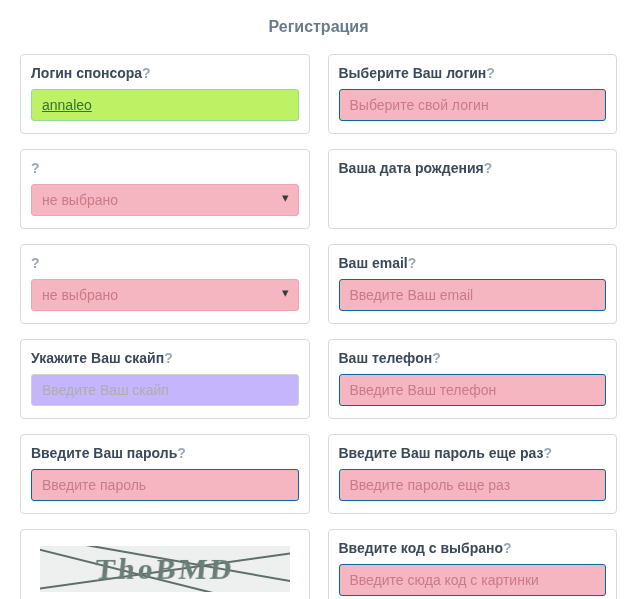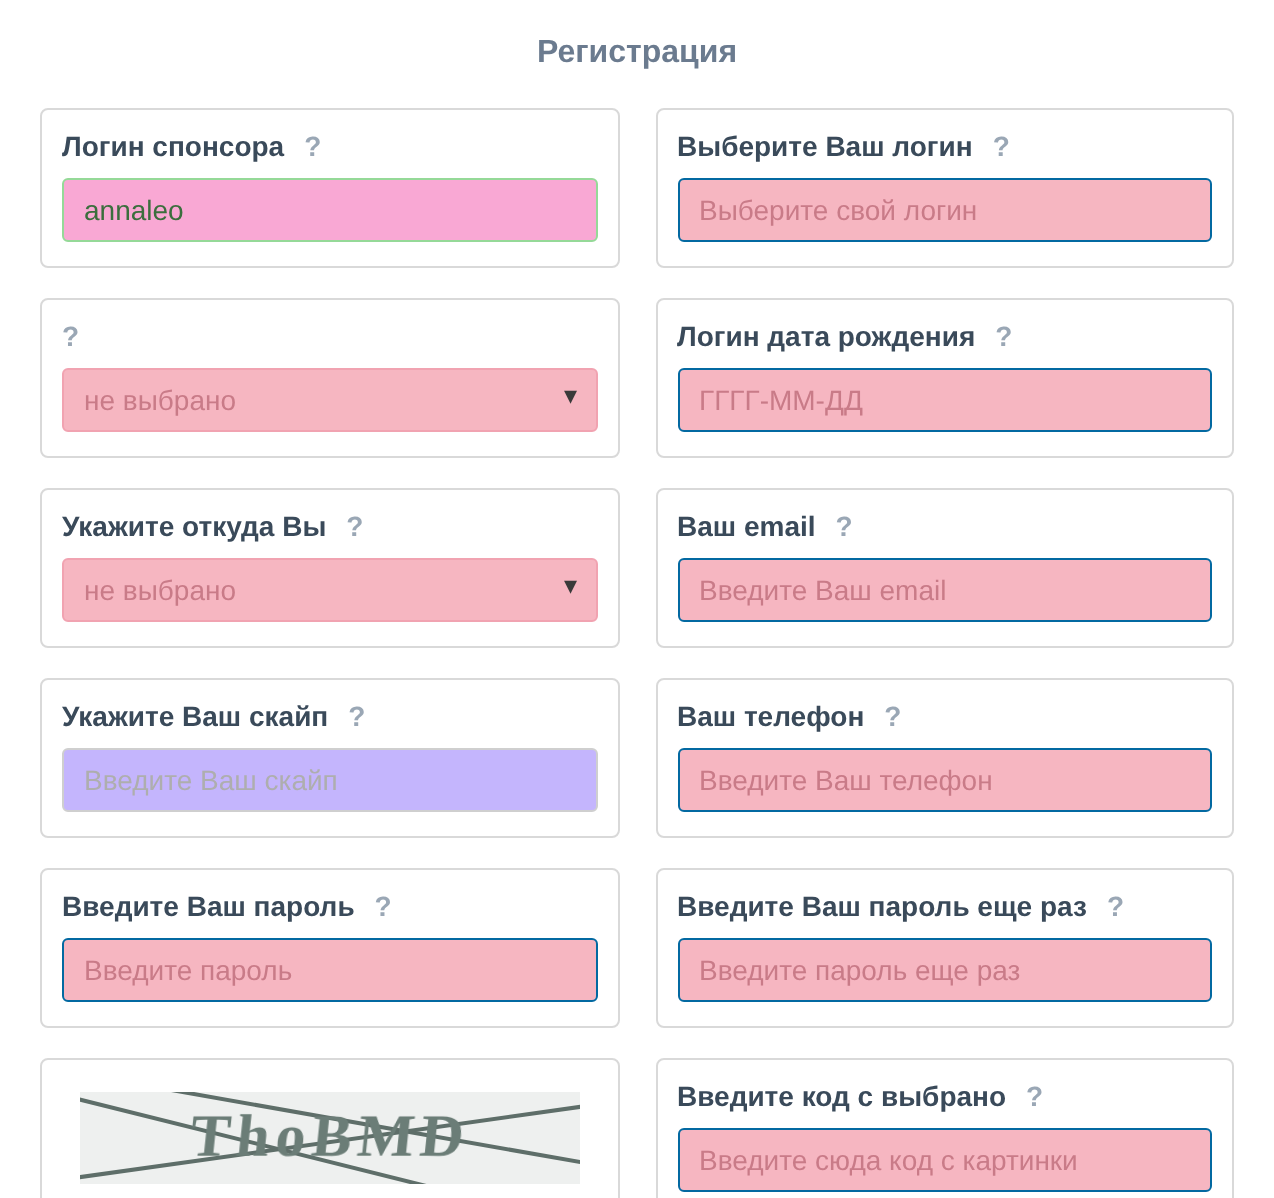--- a/index.html
+++ b/index.html
@@ -23,21 +23,20 @@
   }
   .field-card {
     border: 1px solid #d9d9d9;
     border-radius: 4px;
     padding: 10px 10px 12px 10px;
     background: #fff;
   }
   .field-label-row {
     display: flex;
     align-items: center;
-    gap: 10px;
     margin-bottom: 8px;
   }
   .field-label {
     color: #3a4a5a;
     font-size: 14px;
     font-weight: bold;
   }
   .help {
     color: #9aa7b5;
     font-size: 14px;
@@ -47,23 +46,24 @@
   .input, .select {
     width: 100%;
     height: 32px;
     border-radius: 3px;
     padding: 0 10px;
     font-size: 14px;
     font-family: inherit;
     outline: none;
   }
   .input-green {
-    background: #f9a8d4;
+    background: #bef264;
     border: 1px solid #95d998;
     color: #3b6e3d;
+    text-decoration: underline;
   }
   .input-pink {
     background: #f6b6c1;
     border: 1px solid #0369a1;
     color: #c97b88;
   }
   .input-pink::placeholder {
     color: #c97b88;
   }
   .input-white {
@@ -159,29 +159,27 @@
     </div>
     <div class="select-wrap">
       <select class="select">
         <option>не выбрано</option>
       </select>
     </div>
   </div>
 
   <div class="field-card">
     <div class="field-label-row">
-      <span class="field-label">Логин дата рождения</span>
-      <span class="help">?</span>
-    </div>
-    <input class="input input-pink" type="text" placeholder="ГГГГ-ММ-ДД" style="">
-  </div>
-
-  <div class="field-card">
-    <div class="field-label-row">
-      <span class="field-label">Укажите откуда Вы</span>
+      <span class="field-label">Ваша дата рождения</span>
+      <span class="help">?</span>
+    </div>
+  </div>
+
+  <div class="field-card">
+    <div class="field-label-row">
       <span class="help">?</span>
     </div>
     <div class="select-wrap">
       <select class="select">
         <option>не выбрано</option>
       </select>
     </div>
   </div>
 
   <div class="field-card">

